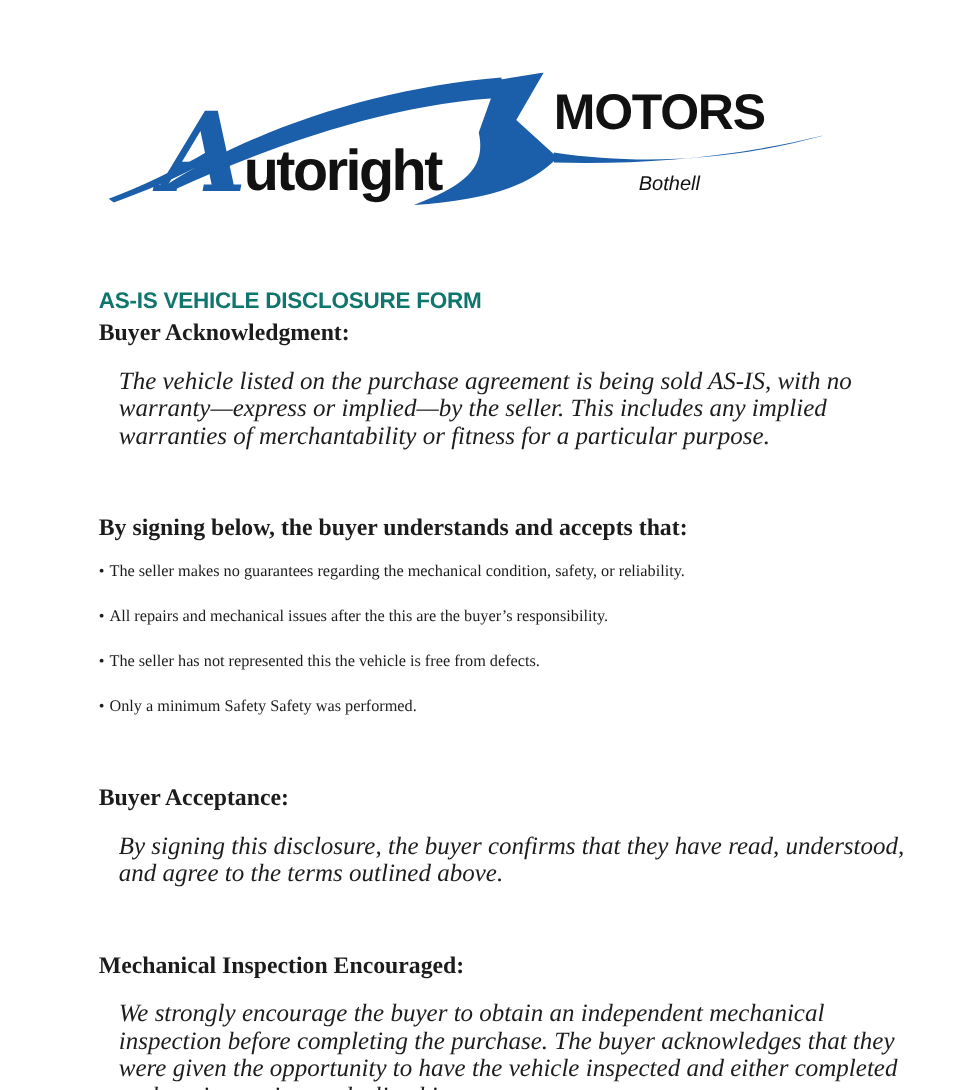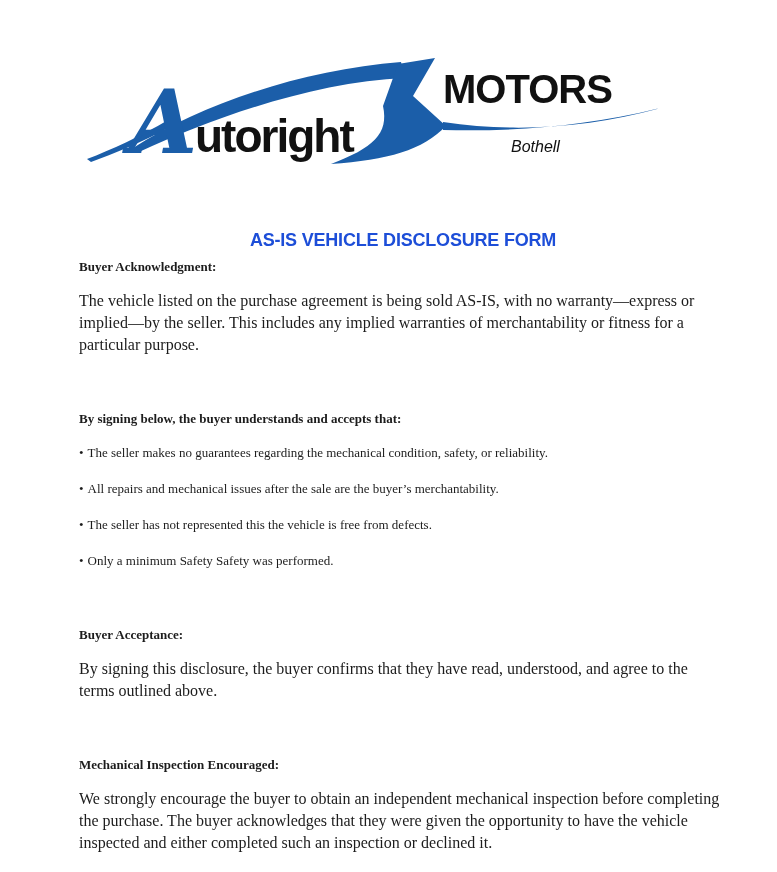--- a/index.html
+++ b/index.html
@@ -15,36 +15,36 @@
     padding: 58px 58px 0 79px;
   }
   .logo-wrap { margin-left: 4px; height: 108px; }
   .content { width: 648px; }
   h1.doc-title {
     font-family: "Liberation Sans", sans-serif;
     font-weight: bold;
     font-size: 18px;
     line-height: 24px;
     letter-spacing: -0.2px;
-    color: #1d4ed8;
+    color: #0f766e;
     margin: 62px 0 4px 0;
-    text-align: center;
   }
   h2.sec-heading {
-    font-size: 13px;
+    font-size: 19px;
     line-height: 22px;
     font-weight: bold;
     margin: 0 0 12px 0;
   }
   h2.sec-gap { margin-top: 52px; }
   p.para {
-    font-size: 16px;
+    font-size: 20px;
     line-height: 22px;
-    margin: 0;
+    margin: 16px;
     width: 645px;
+    font-style: italic;
   }
   p.bullet {
     font-size: 13px;
     line-height: 22px;
     margin: 0 0 14px 0;
     white-space: nowrap;
   }
   .bullet-char { margin-right: 4px; }
   .logo-svg text { user-select: none; }
 </style>
@@ -75,21 +75,21 @@
     <h1 class="doc-title">AS-IS VEHICLE DISCLOSURE FORM</h1>
 
     <section>
       <h2 class="sec-heading">Buyer Acknowledgment:</h2>
       <p class="para">The vehicle listed on the purchase agreement is being sold AS-IS, with no warranty—express or implied—by the seller. This includes any implied warranties of merchantability or fitness for a particular purpose.</p>
     </section>
 
     <section>
       <h2 class="sec-heading sec-gap">By signing below, the buyer understands and accepts that:</h2>
       <p class="bullet"><span class="bullet-char">•</span><span>The seller makes no guarantees regarding the mechanical condition, safety, or reliability.</span></p>
-      <p class="bullet"><span class="bullet-char">•</span><span>All repairs and mechanical issues after the sale are the buyer’s merchantability.</span></p>
+      <p class="bullet"><span class="bullet-char">•</span><span>All repairs and mechanical issues after the this are the buyer’s responsibility.</span></p>
       <p class="bullet"><span class="bullet-char">•</span><span>The seller has not represented this the vehicle is free from defects.</span></p>
       <p class="bullet"><span class="bullet-char">•</span><span>Only a minimum Safety Safety was performed.</span></p>
     </section>
 
     <section>
       <h2 class="sec-heading sec-gap">Buyer Acceptance:</h2>
       <p class="para">By signing this disclosure, the buyer confirms that they have read, understood, and agree to the terms outlined above.</p>
     </section>
 
     <section>

